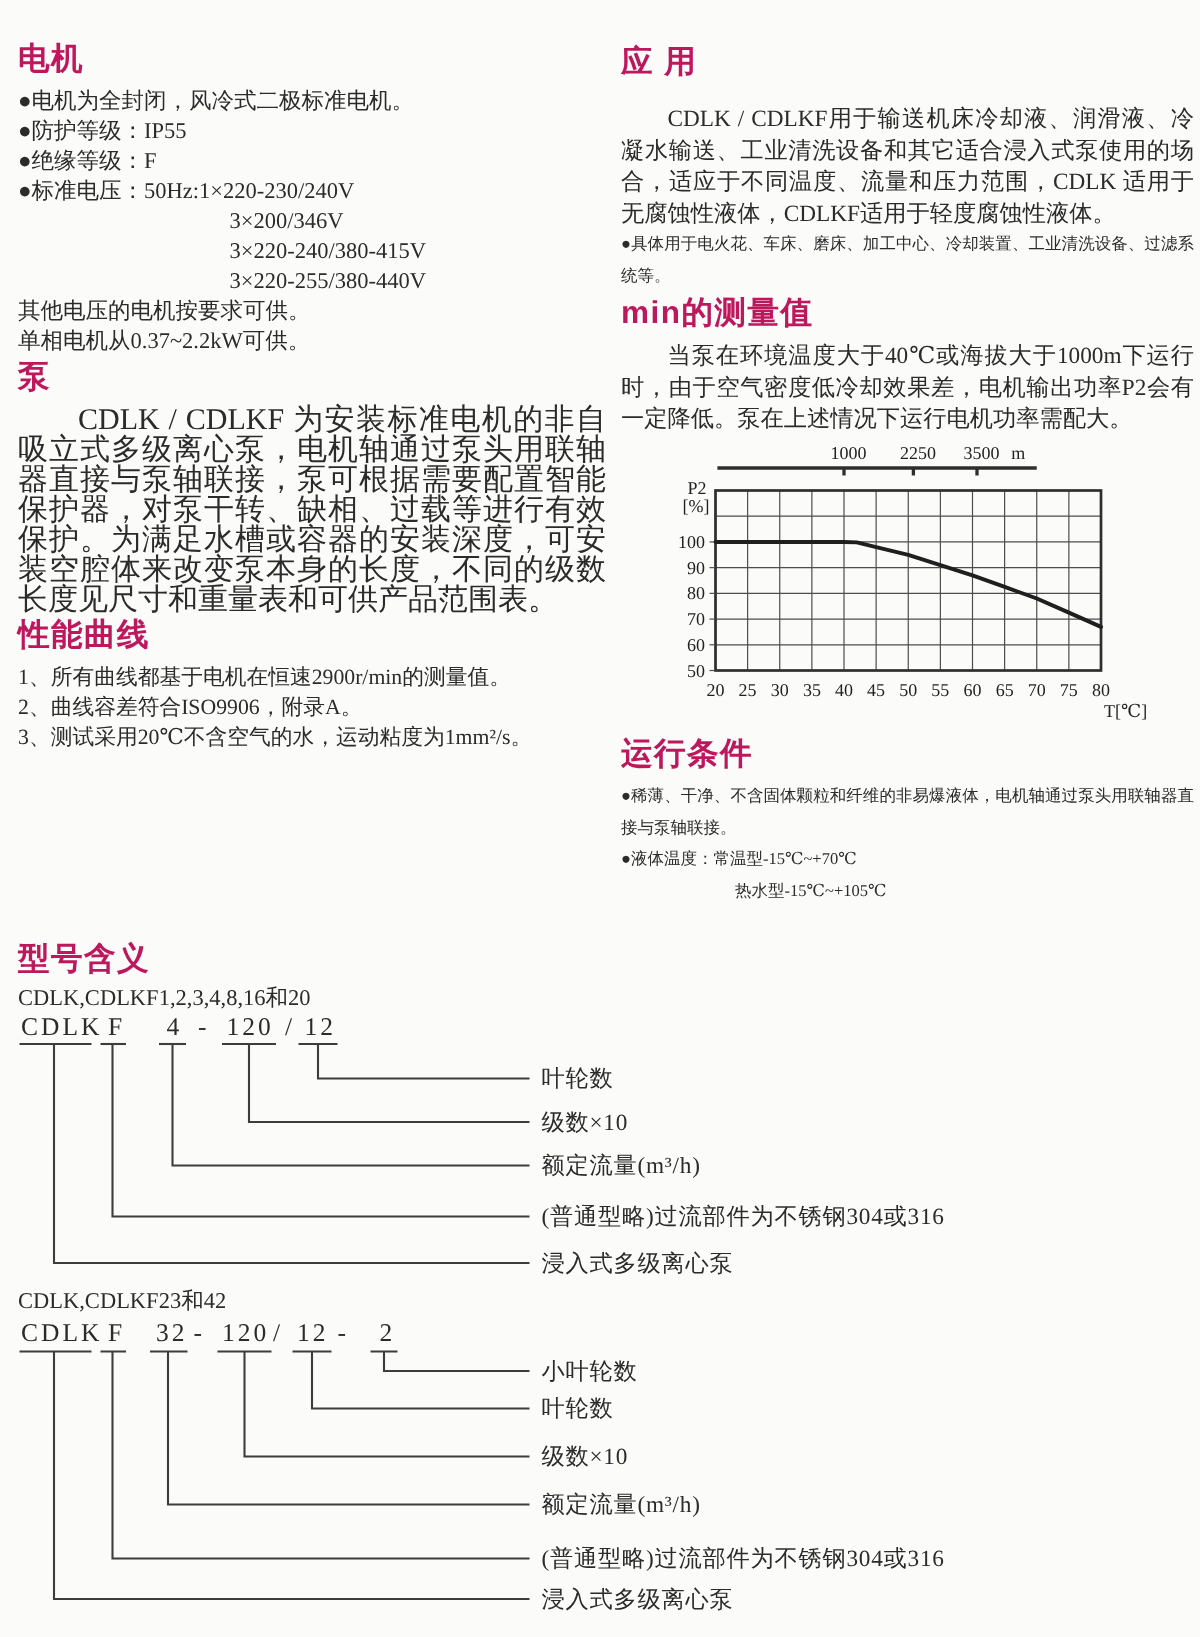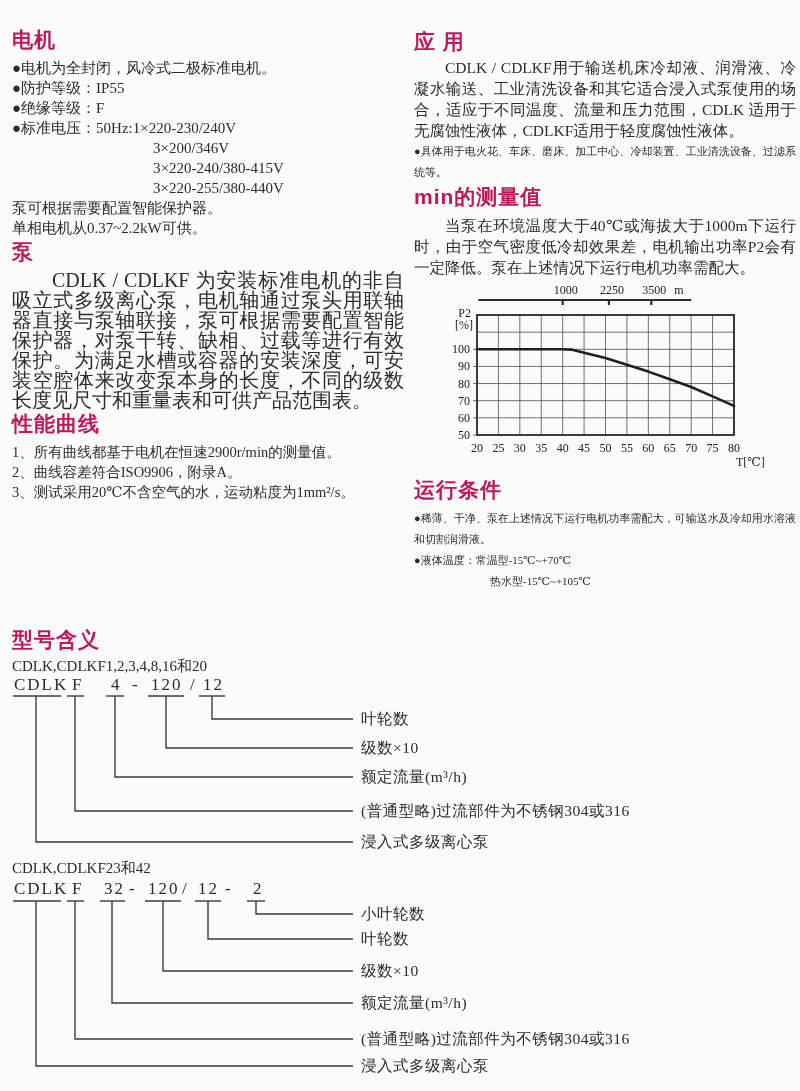--- a/index.html
+++ b/index.html
@@ -48,40 +48,40 @@
 <div class="col left-col">
   <section>
     <h2 class="sec">电机</h2>
     <div class="line">●电机为全封闭，风冷式二极标准电机。</div>
     <div class="line">●防护等级：IP55</div>
     <div class="line">●绝缘等级：F</div>
     <div class="line">●标准电压：50Hz:1×220-230/240V</div>
     <div class="line indent-volt">3×200/346V</div>
     <div class="line indent-volt">3×220-240/380-415V</div>
     <div class="line indent-volt">3×220-255/380-440V</div>
-    <div class="line">泵可根据需要配置智能保护器。</div>
+    <div class="line">其他电压的电机按要求可供。</div>
     <div class="line">单相电机从0.37~2.2kW可供。</div>
   </section>
 
   <section>
     <h2 class="sec mt-pump">泵</h2>
     <p class="para">CDLK / CDLKF 为安装标准电机的非自吸立式多级离心泵，电机轴通过泵头用联轴器直接与泵轴联接，泵可根据需要配置智能保护器，对泵干转、缺相、过载等进行有效保护。为满足水槽或容器的安装深度，可安装空腔体来改变泵本身的长度，不同的级数长度见尺寸和重量表和可供产品范围表。</p>
   </section>
 
   <section>
     <h2 class="sec mt-perf">性能曲线</h2>
     <div class="perf-item">1、所有曲线都基于电机在恒速2900r/min的测量值。</div>
     <div class="perf-item">2、曲线容差符合ISO9906，附录A。</div>
     <div class="perf-item">3、测试采用20℃不含空气的水，运动粘度为1mm²/s。</div>
   </section>
 </div>
 
 <div class="col right-col">
   <section>
-    <h2 class="sec" style="margin-bottom:2px;">应 用</h2>
+    <h2 class="sec" style="margin-bottom:14px;">应 用</h2>
     <p class="para-r">CDLK / CDLKF用于输送机床冷却液、润滑液、冷凝水输送、工业清洗设备和其它适合浸入式泵使用的场合，适应于不同温度、流量和压力范围，CDLK 适用于无腐蚀性液体，CDLKF适用于轻度腐蚀性液体。</p>
     <p class="bullet-r">●具体用于电火花、车床、磨床、加工中心、冷却装置、工业清洗设备、过滤系统等。</p>
   </section>
 
   <section>
     <h2 class="sec mt-max">min的测量值</h2>
     <p class="para-r">当泵在环境温度大于40℃或海拔大于1000m下运行时，由于空气密度低冷却效果差，电机输出功率P2会有一定降低。泵在上述情况下运行电机功率需配大。</p>
     <div class="chart-wrap">
       <svg id="chart" width="380" height="192" viewBox="0 0 380 192">
           <line x1="63" y1="35" x2="63" y2="155" class="grid"></line>
@@ -142,21 +142,21 @@
           <line x1="237.33166666666668" y1="20" x2="237.33166666666668" y2="25" class="axis"></line>
           <text x="240.33166666666668" y="14" text-anchor="middle">3500</text>
           <text x="260.1666666666667" y="14">m</text>
           <path d="M63.0,69.3L148.7,69.3L157.2,69.6L170.1,72.7L191.5,77.9L212.9,84.7L234.3,91.6L255.8,99.3L277.2,107.0L298.6,116.4L320.0,125.9" class="curve"></path>
         </svg>
     </div>
   </section>
 
   <section>
     <h2 class="sec mt-op">运行条件</h2>
-    <div class="bullet-r">●稀薄、干净、泵在上述情况下运行电机功率需配大，可输送水及冷却用水溶液和切割润滑液。</div>
+    <div class="bullet-r">●稀薄、干净、不含固体颗粒和纤维的非易爆液体，电机轴通过泵头用联轴器直接与泵轴联接。</div>
     <div class="bullet-r">●液体温度：常温型-15℃~+70℃</div>
     <div class="bullet-r temp2">热水型-15℃~+105℃</div>
   </section>
 </div>
 
 <div class="model-section">
   <h2 class="sec" style="margin-bottom:3px;">型号含义</h2>
 
   <div class="series-label">CDLK,CDLKF1,2,3,4,8,16和20</div>
   <svg class="diagram" id="diagram1" width="780" height="180" viewBox="0 0 780 180">

